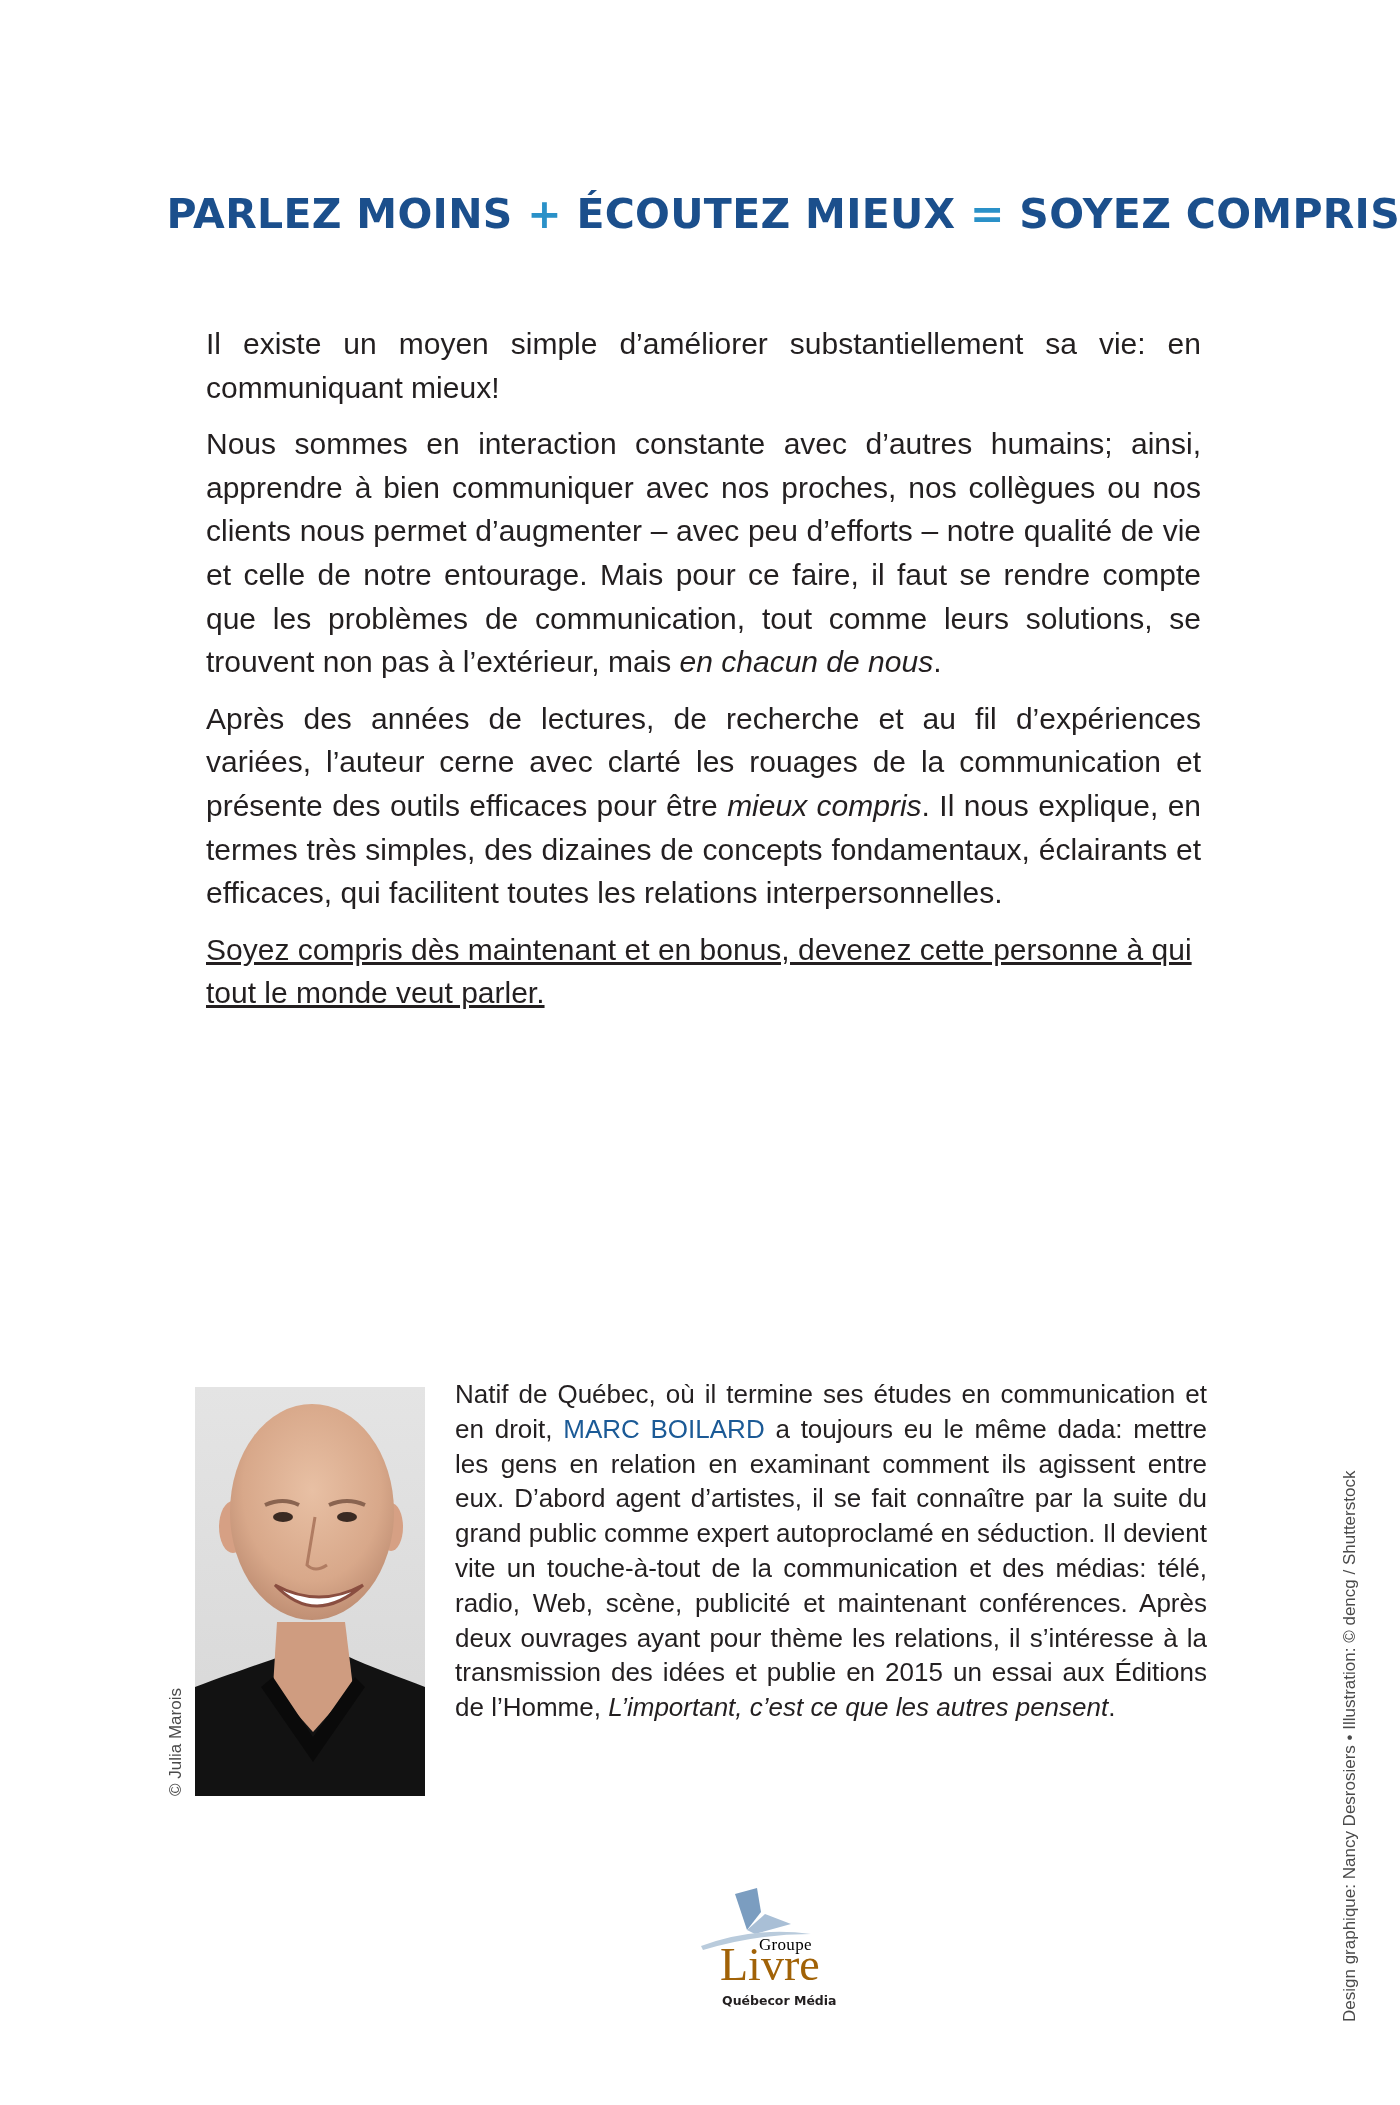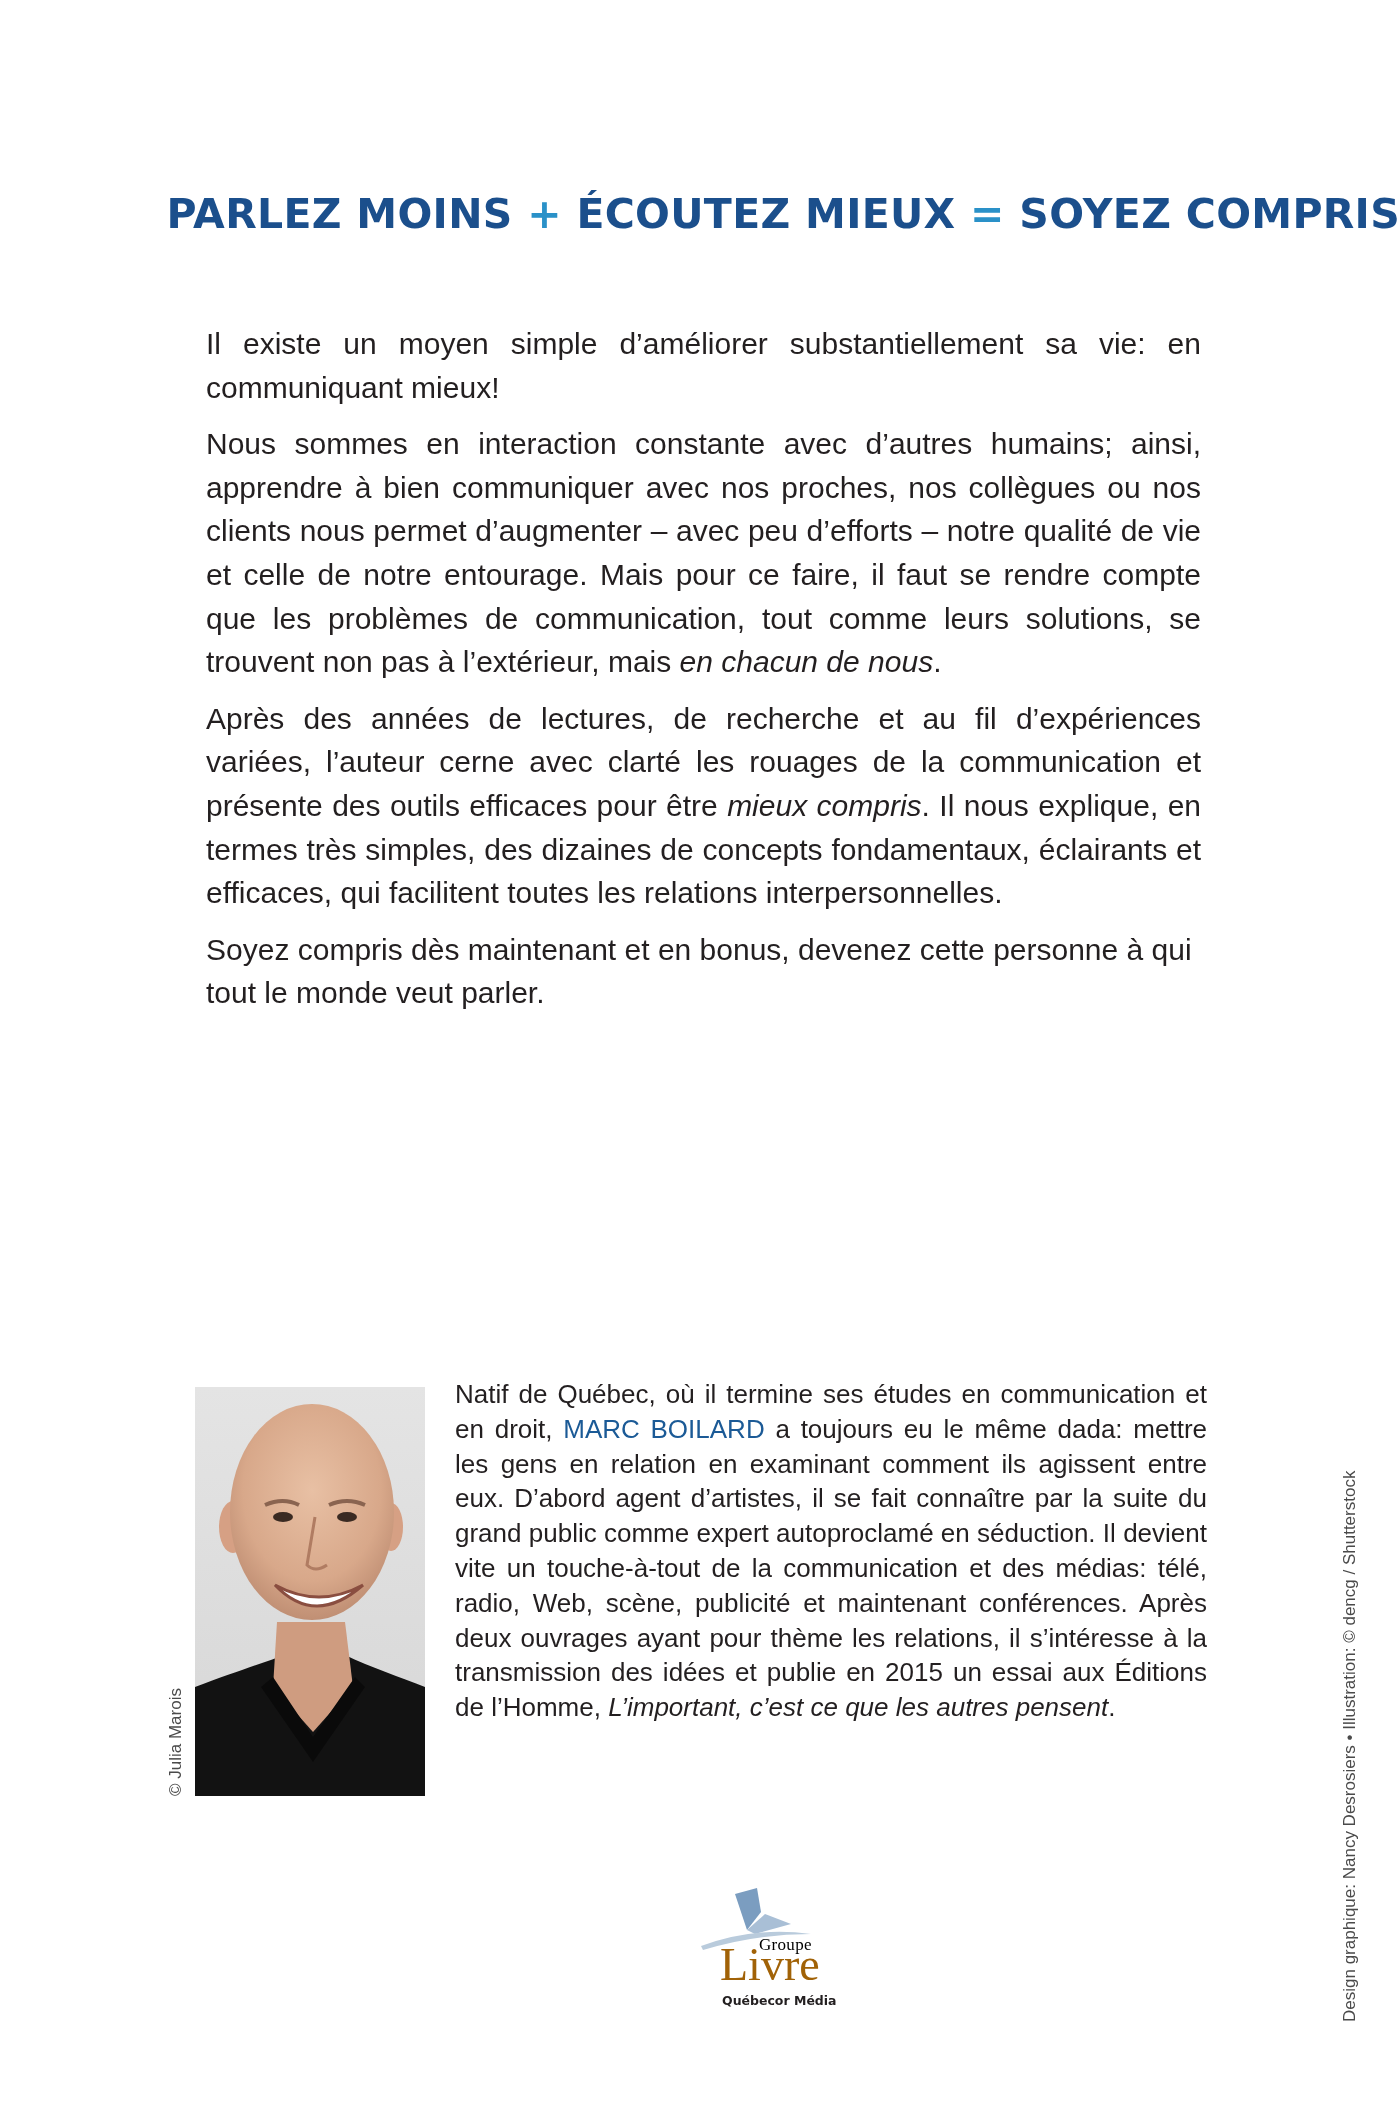--- a/index.html
+++ b/index.html
@@ -40,21 +40,21 @@
       font-size: 30px;
       line-height: 43.6px;
       color: #231f20;
       font-family: "Liberation Sans", sans-serif;
     }
     .body-text p {
       margin: 0 0 13px 15px;
       text-align: justify;
       hyphens: manual;
     }
-    .body-text p.last-left { text-align: left; }
+    .body-text p.last-left { text-align: left; text-decoration: underline; }
     .body-text em { }
 
     .photo {
       position: absolute;
       left: 195px;
       top: 1387px;
       width: 230px;
       height: 409px;
       overflow: hidden;
       background: linear-gradient(180deg, #e6e6e6 0%, #dcdcdc 100%);

